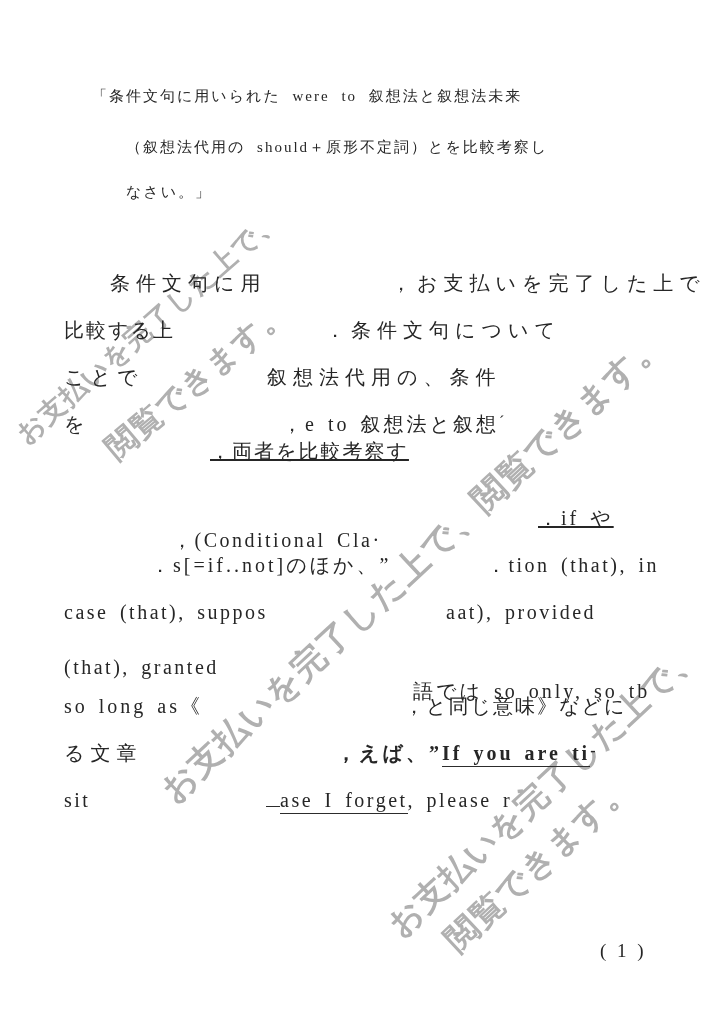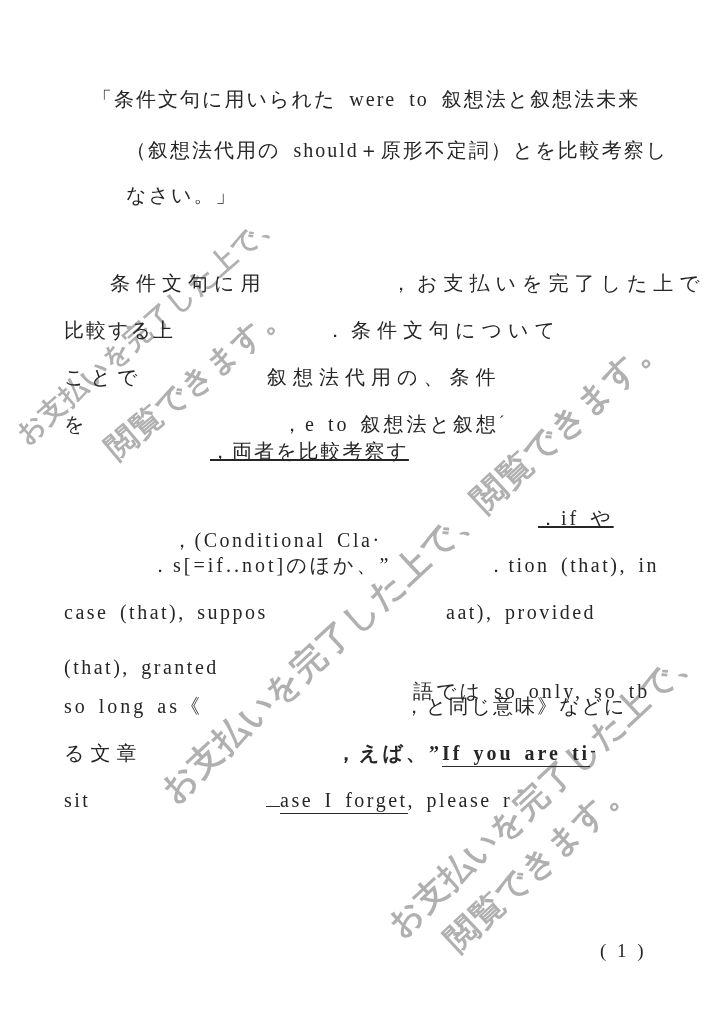--- a/index.html
+++ b/index.html
@@ -15,21 +15,21 @@
     transform-origin:left center;transform:rotate(-41deg);
     letter-spacing:1px;line-height:1;z-index:1;user-select:none;
   }
   .wm1{left:20px;top:424px;font-size:27px;}
   .wm2{left:110px;top:437px;font-size:31px;transform:rotate(-40deg);}
   .wm3{left:166px;top:778px;font-size:34px;transform:rotate(-43deg);}
   .wm4{left:393px;top:913px;font-size:33px;transform:rotate(-43deg);}
   .wm5{left:450px;top:928px;font-size:33px;transform:rotate(-43deg);}
   
   .frag{position:absolute;white-space:nowrap;line-height:1.15;z-index:2;}
-  .title{font-size:20px;letter-spacing:2px;word-spacing:6px;}
+  .title{font-size:15px;letter-spacing:2px;word-spacing:6px;}
   .cjk{font-size:20px;letter-spacing:6px;}
   .cjk-tight{font-size:20px;letter-spacing:2px;}
   .eng{font-size:20px;letter-spacing:2.5px;word-spacing:4px;}
   .mix{font-size:20px;letter-spacing:3px;word-spacing:3px;}
   .ul{border-bottom:1.5px solid #2c2c2c;padding-bottom:2px;}
   .ul-lead{display:inline-block;width:14px;border-bottom:1.5px solid #2c2c2c;padding-bottom:2px;}
   .tick{font-size:16px;vertical-align:4px;}
   
   .p-t1{left:92px;top:88px;}
   .p-t2{left:126px;top:139px;}

